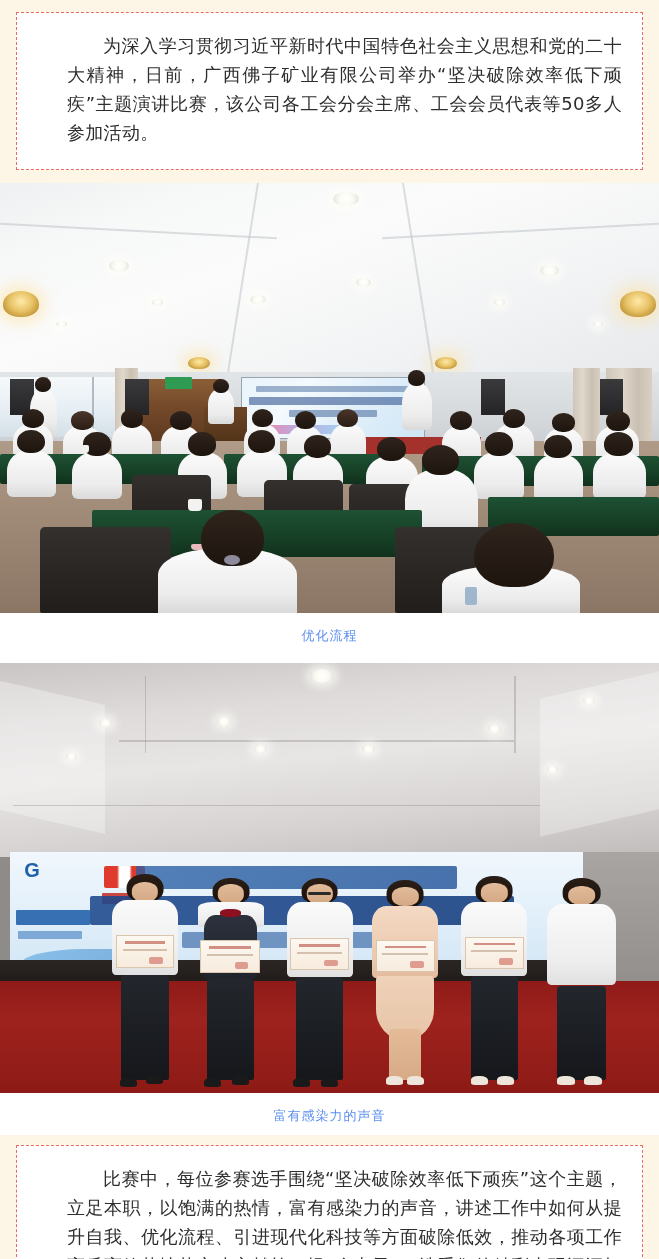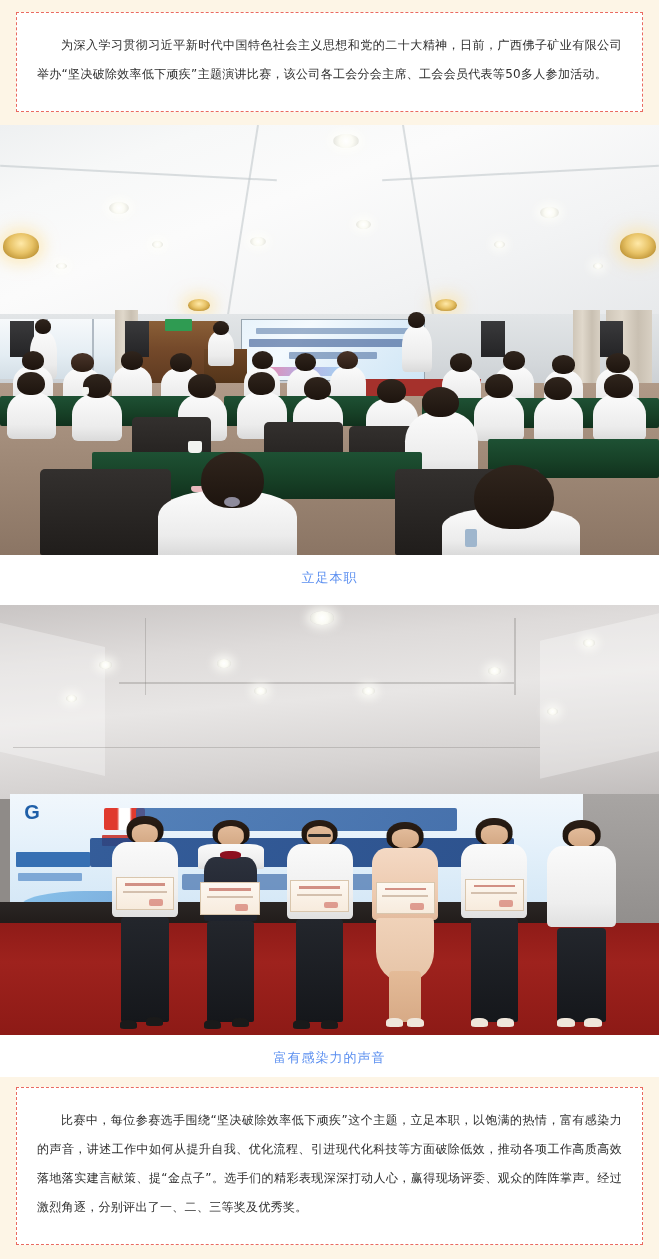--- a/index.html
+++ b/index.html
@@ -23,27 +23,28 @@
   .text-card {
     margin: 0 16px;
     background: #ffffff;
     border: 1.5px dashed #ea6a61;
     padding: 18px 20px 22px 20px;
   }
   .text-card.top { margin-top: 12px; }
   .text-card.bottom { margin-top: 10px; margin-bottom: 15px; }
 
   .para {
-    font-size: 12px;
+    font-size: 18px;
     line-height: 29px;
     color: #2e2e2e;
     text-align: justify;
     text-indent: 2em;
     letter-spacing: 0.3px;
     font-family: "DejaVu Sans", "Liberation Sans", sans-serif;
+    margin-left: 30px;
   }
 
   
   .photo-block { width: 659px; }
   .photo {
     width: 659px;
     display: block;
     position: relative;
     overflow: hidden;
   }
@@ -450,21 +451,21 @@
 
       <div class="person" style="left:24%;top:85%;width:21%;height:15%;border-radius:40% 40% 0 0;"></div>
       <div class="head" style="left:30.5%;top:76%;width:9.5%;height:13%;"></div>
       <div class="cup" style="left:34%;top:86.5%;width:16px;height:10px;background:#8e8b9c;border-radius:50%;"></div>
 
       <div class="person" style="left:67%;top:89%;width:21%;height:11%;border-radius:40% 40% 0 0;"></div>
       <div class="head" style="left:72%;top:79%;width:12%;height:15%;"></div>
       <div class="cup" style="left:70.5%;top:94%;width:12px;height:18px;background:#9fb6cd;border-radius:2px;"></div>
 
     </div>
-    <div class="caption cap-1">立足本职</div>
+    <div class="caption cap-1">优化流程</div>
   </div>
 
   <div class="photo-block">
     <div class="photo photo-2 p2">
 
       <div class="p2-ceiling"></div>
       <div class="p2-ceil-band" style="left:0;top:7%;width:16%;height:30%;transform:skewY(13deg);"></div>
       <div class="p2-ceil-band" style="right:0;top:5%;width:18%;height:32%;transform:skewY(-13deg);"></div>
       <div class="p2-ceil-dark" style="left:18%;top:18%;width:60%;height:1.5px;"></div>
       <div class="p2-ceil-dark" style="left:2%;top:33%;width:80%;height:1.5px;"></div>

